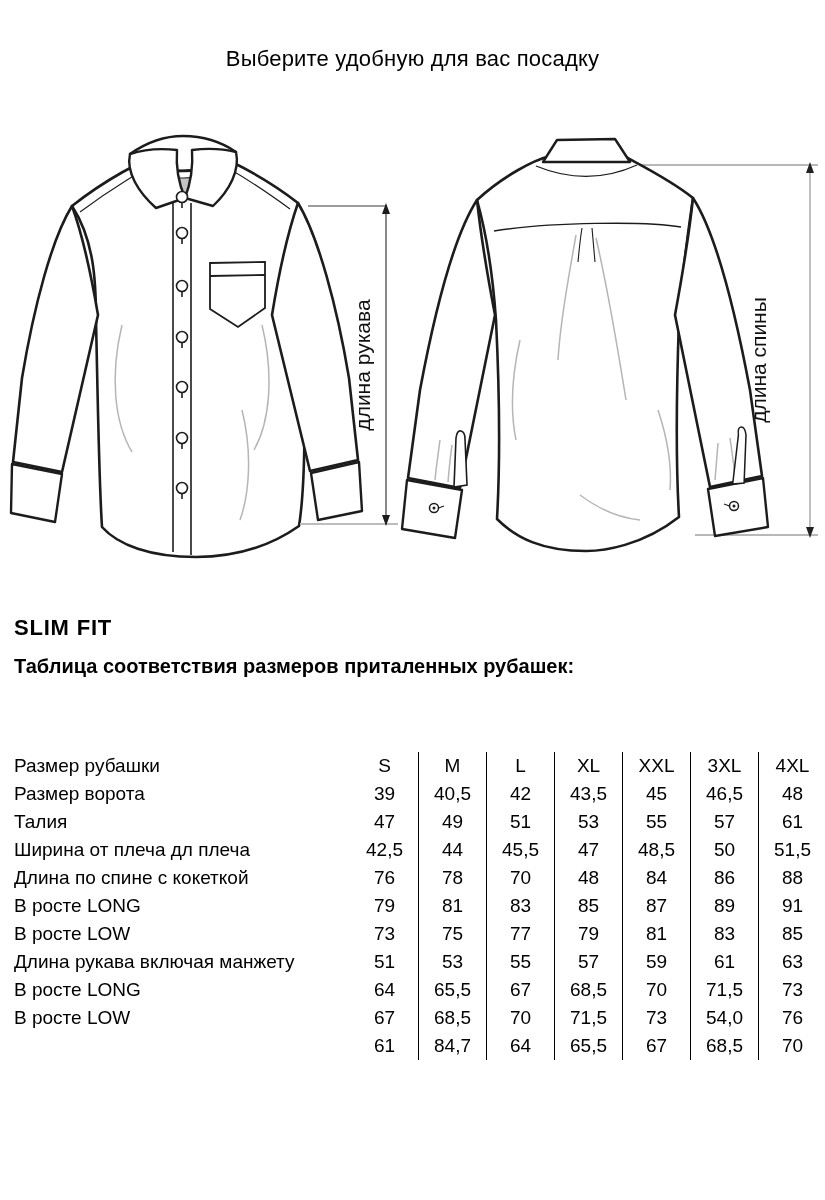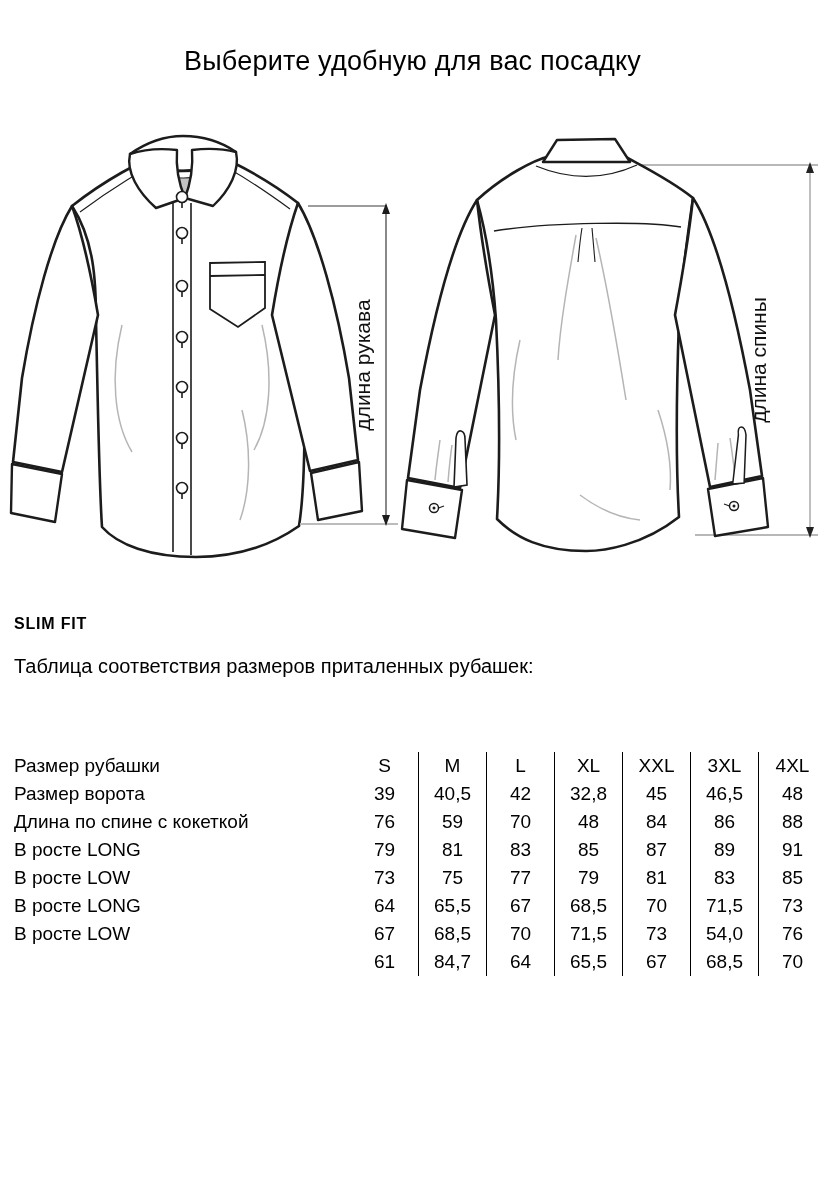--- a/index.html
+++ b/index.html
@@ -2,30 +2,30 @@
 <html><head>
 <meta charset="utf-8">
 <style>
   html,body{margin:0;padding:0;background:#fff;}
   .page{
     position:relative;width:825px;height:1200px;background:#fff;overflow:hidden;
     font-family:"Liberation Sans",sans-serif;color:#000;
   }
   .title{
     position:absolute;top:46px;left:0;width:825px;text-align:center;
-    font-size:27px;font-weight:400;letter-spacing:.2px;margin:0;
+    font-size:22px;font-weight:400;letter-spacing:.2px;margin:0;
   }
   .shirt-front{position:absolute;left:10px;top:110px;overflow:visible;}
   .shirt-back{position:absolute;left:400px;top:110px;overflow:visible;}
   .fit-heading{
     position:absolute;left:14px;top:615px;margin:0;
-    font-size:16px;font-weight:700;letter-spacing:.8px;
+    font-size:22px;font-weight:700;letter-spacing:.8px;
   }
   .table-caption{
-    position:absolute;left:14px;top:655px;margin:0;font-size:20px;font-weight:400;
+    position:absolute;left:14px;top:655px;margin:0;font-size:20px;font-weight:700;
   }
   table.size-table{
     position:absolute;left:14px;top:752px;width:806px;
     border-collapse:collapse;table-layout:fixed;
     font-size:19px;line-height:28px;
   }
   table.size-table td{height:28px;padding:0;white-space:nowrap;overflow:hidden;}
   table.size-table td.lbl{width:337px;text-align:left;}
   table.size-table td.val{width:67px;text-align:center;}
   table.size-table td.b{border-right:1px solid #000;}
@@ -191,29 +191,49 @@
           <td class="val b">XL</td>
           <td class="val b">XXL</td>
           <td class="val b">3XL</td>
           <td class="val">4XL</td>
         </tr>
         <tr>
           <td class="lbl">Размер ворота</td>
           <td class="val b">39</td>
           <td class="val b">40,5</td>
           <td class="val b">42</td>
-          <td class="val b">32,8</td>
+          <td class="val b">43,5</td>
           <td class="val b">45</td>
           <td class="val b">46,5</td>
           <td class="val">48</td>
         </tr>
         <tr>
+          <td class="lbl">Талия</td>
+          <td class="val b">47</td>
+          <td class="val b">49</td>
+          <td class="val b">51</td>
+          <td class="val b">53</td>
+          <td class="val b">55</td>
+          <td class="val b">57</td>
+          <td class="val">61</td>
+        </tr>
+        <tr>
+          <td class="lbl">Ширина от плеча дл плеча</td>
+          <td class="val b">42,5</td>
+          <td class="val b">44</td>
+          <td class="val b">45,5</td>
+          <td class="val b">47</td>
+          <td class="val b">48,5</td>
+          <td class="val b">50</td>
+          <td class="val">51,5</td>
+        </tr>
+        <tr>
           <td class="lbl">Длина по спине с кокеткой</td>
           <td class="val b">76</td>
-          <td class="val b">59</td>
+          <td class="val b">78</td>
           <td class="val b">70</td>
           <td class="val b">48</td>
           <td class="val b">84</td>
           <td class="val b">86</td>
           <td class="val">88</td>
         </tr>
         <tr>
           <td class="lbl">В росте LONG</td>
           <td class="val b">79</td>
           <td class="val b">81</td>
@@ -227,20 +247,30 @@
           <td class="lbl">В росте LOW</td>
           <td class="val b">73</td>
           <td class="val b">75</td>
           <td class="val b">77</td>
           <td class="val b">79</td>
           <td class="val b">81</td>
           <td class="val b">83</td>
           <td class="val">85</td>
         </tr>
         <tr>
+          <td class="lbl">Длина рукава включая манжету</td>
+          <td class="val b">51</td>
+          <td class="val b">53</td>
+          <td class="val b">55</td>
+          <td class="val b">57</td>
+          <td class="val b">59</td>
+          <td class="val b">61</td>
+          <td class="val">63</td>
+        </tr>
+        <tr>
           <td class="lbl">В росте LONG</td>
           <td class="val b">64</td>
           <td class="val b">65,5</td>
           <td class="val b">67</td>
           <td class="val b">68,5</td>
           <td class="val b">70</td>
           <td class="val b">71,5</td>
           <td class="val">73</td>
         </tr>
         <tr>

